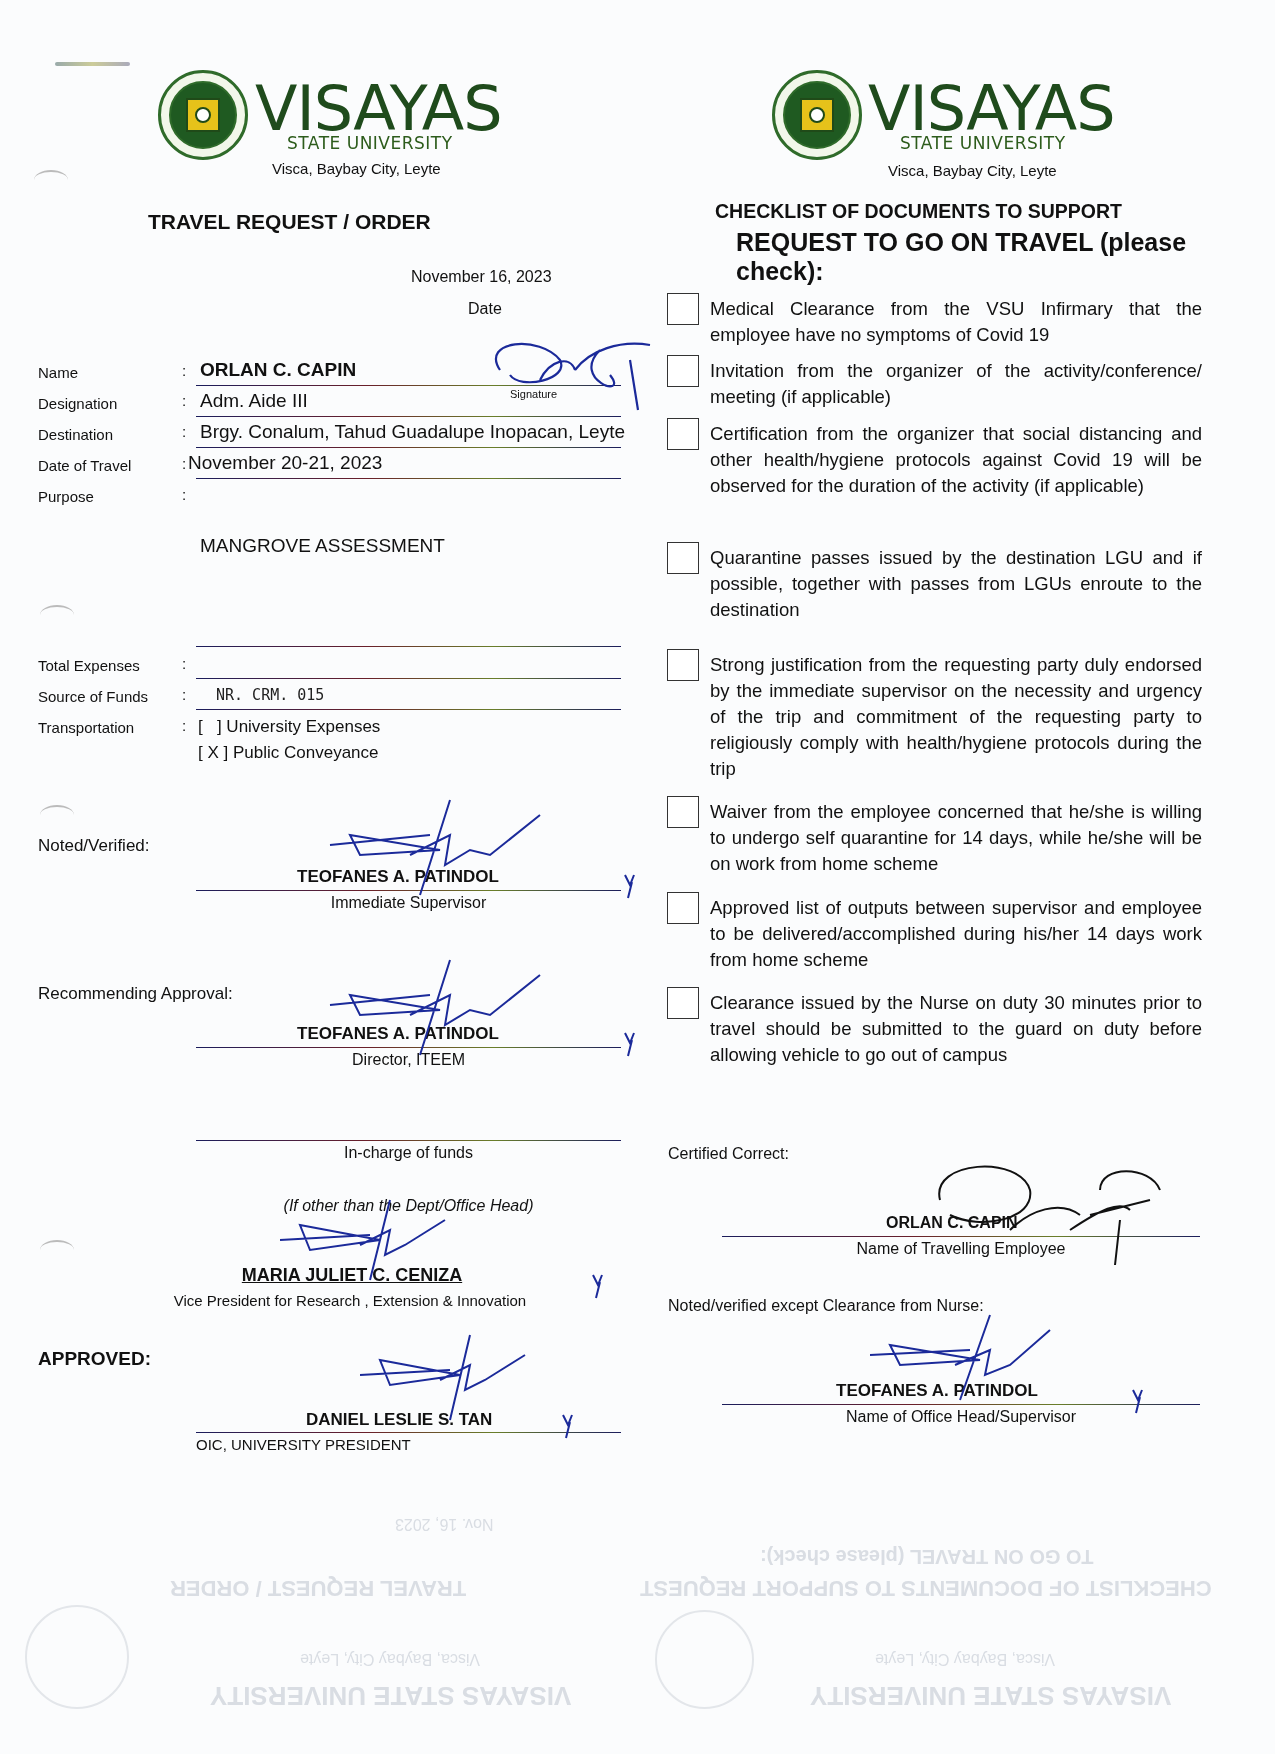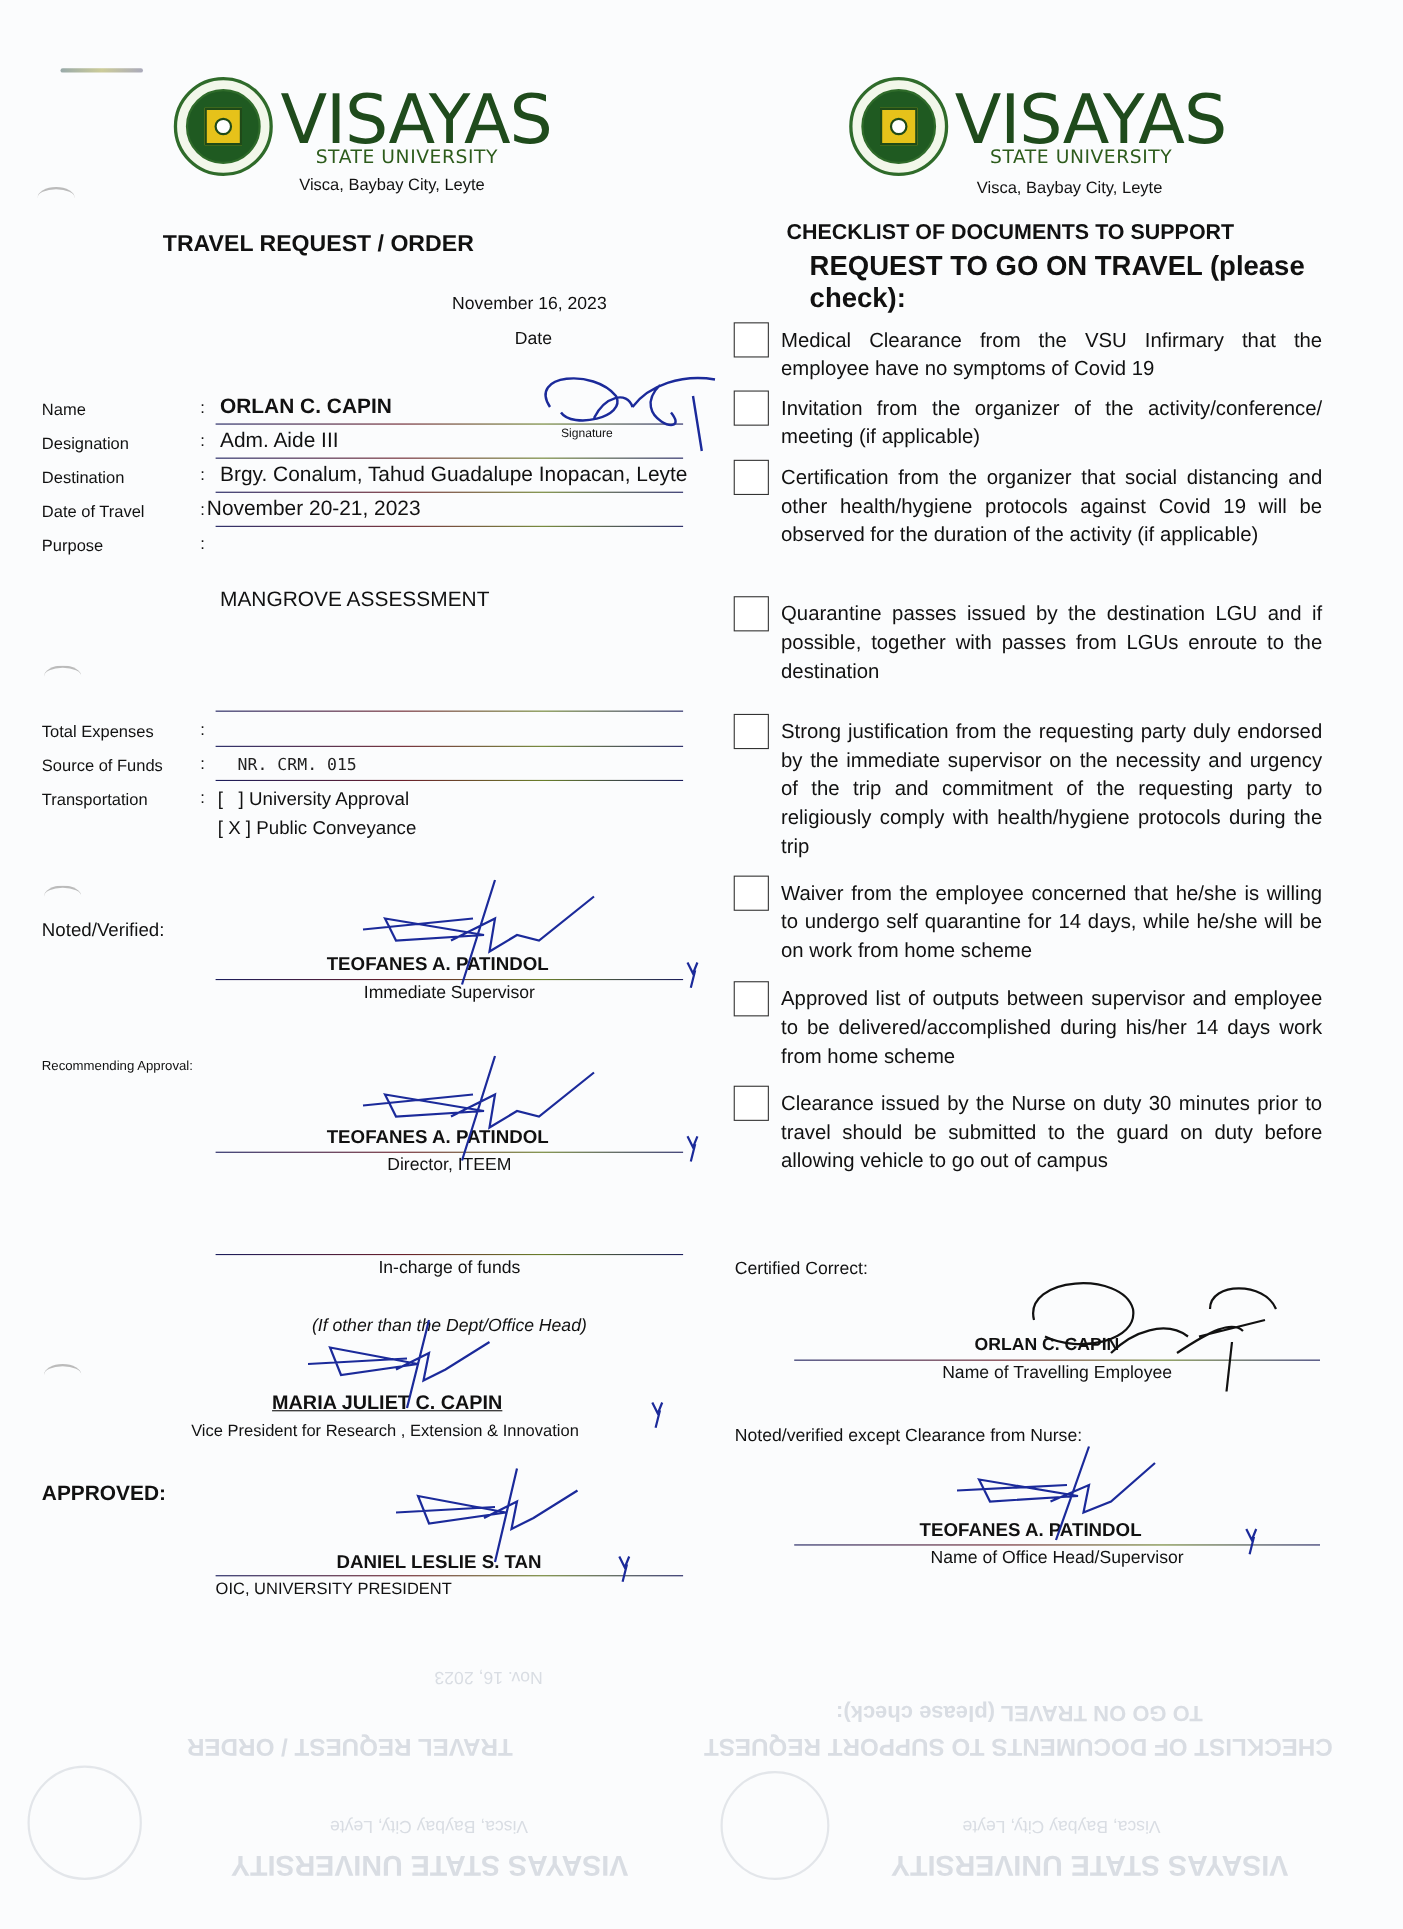--- a/index.html
+++ b/index.html
@@ -111,38 +111,38 @@
 <div class="abs val" style="left:200px;top:652px;"></div>
 <div class="abs uline" style="left:196px;top:678px;width:425px;"></div>
 
 <div class="abs lbl" style="left:38px;top:688px;">Source of Funds</div>
 <div class="abs colon" style="left:182px;top:686px;">:</div>
 <div class="abs" style="left:216px;top:686px;font-family:'DejaVu Sans Mono',monospace;font-size:15px;color:#222;">NR. CRM. 015</div>
 <div class="abs uline" style="left:196px;top:709px;width:425px;"></div>
 
 <div class="abs lbl" style="left:38px;top:719px;">Transportation</div>
 <div class="abs colon" style="left:182px;top:717px;">:</div>
-<div class="abs" style="left:198px;top:717px;font-size:17px;white-space:pre;"><span>[   ]</span> <span>University Approval</span></div>
+<div class="abs" style="left:198px;top:717px;font-size:17px;white-space:pre;"><span>[   ]</span> <span>University Expenses</span></div>
 <div class="abs" style="left:198px;top:743px;font-size:17px;white-space:pre;"><span>[ X ]</span> <span>Public Conveyance</span></div>
 
 <div class="abs" style="left:38px;top:836px;font-size:17px;">Noted/Verified:</div>
 <div class="abs signame" style="left:297px;top:867px;">TEOFANES A. PATINDOL</div>
 <div class="abs uline" style="left:196px;top:890px;width:425px;"></div>
 <div class="abs sigtitle" style="left:196px;top:894px;width:425px;">Immediate Supervisor</div>
 
-<div class="abs" style="left:38px;top:962px;font-size:12px;">Recommending Approval:</div>
+<div class="abs" style="left:38px;top:984px;font-size:17px;">Recommending Approval:</div>
 <div class="abs signame" style="left:297px;top:1024px;">TEOFANES A. PATINDOL</div>
 <div class="abs uline" style="left:196px;top:1047px;width:425px;"></div>
 <div class="abs sigtitle" style="left:196px;top:1051px;width:425px;">Director, ITEEM</div>
 
 <div class="abs uline" style="left:196px;top:1140px;width:425px;"></div>
 <div class="abs sigtitle" style="left:196px;top:1144px;width:425px;">In-charge of  funds</div>
 <div class="abs sigtitle" style="left:196px;top:1166px;width:425px;font-style:italic;margin-top:31px;">(If other than the Dept/Office Head)</div>
 
-<div class="abs signame" style="left:222px;top:1265px;width:260px;text-align:center;text-decoration:underline;font-size:18px;">MARIA JULIET C. CAPIN</div>
+<div class="abs signame" style="left:222px;top:1265px;width:260px;text-align:center;text-decoration:underline;font-size:18px;">MARIA JULIET C. CENIZA</div>
 <div class="abs" style="left:130px;top:1292px;width:440px;text-align:center;font-size:15px;">Vice President for Research , Extension &amp; Innovation</div>
 
 <div class="abs" style="left:38px;top:1348px;font-size:19px;font-weight:bold;">APPROVED:</div>
 <div class="abs signame" style="left:306px;top:1410px;">DANIEL LESLIE S. TAN</div>
 <div class="abs uline" style="left:196px;top:1432px;width:425px;"></div>
 <div class="abs" style="left:196px;top:1436px;width:425px;text-align:left;font-size:15px;">OIC, UNIVERSITY PRESIDENT</div>
 
 <div class="abs chk" style="left:667px;top:293px;"></div>
 <div class="abs item" style="left:710px;top:296px;">Medical Clearance from the VSU Infirmary that the employee have no symptoms of Covid 19</div>
 

